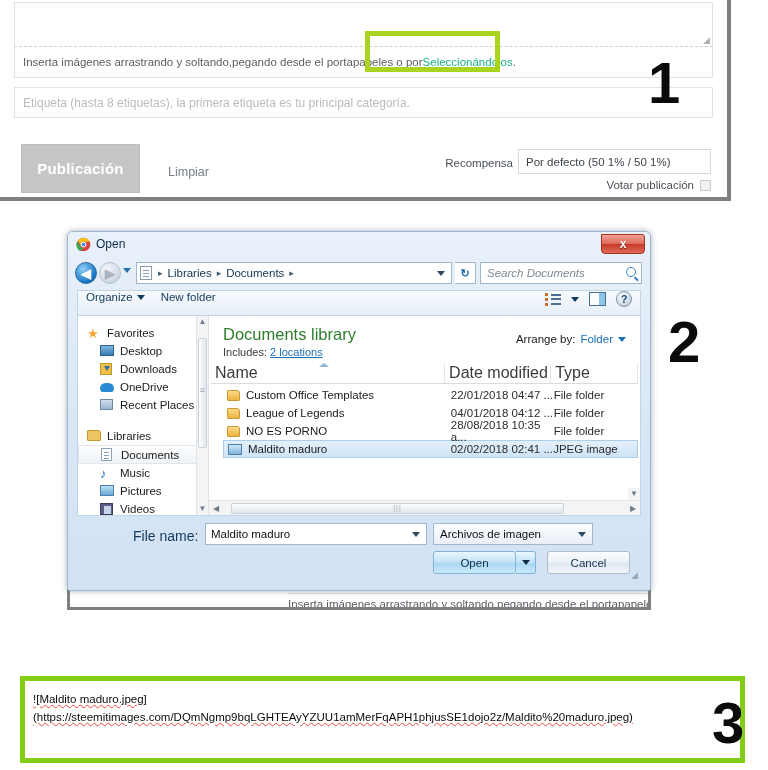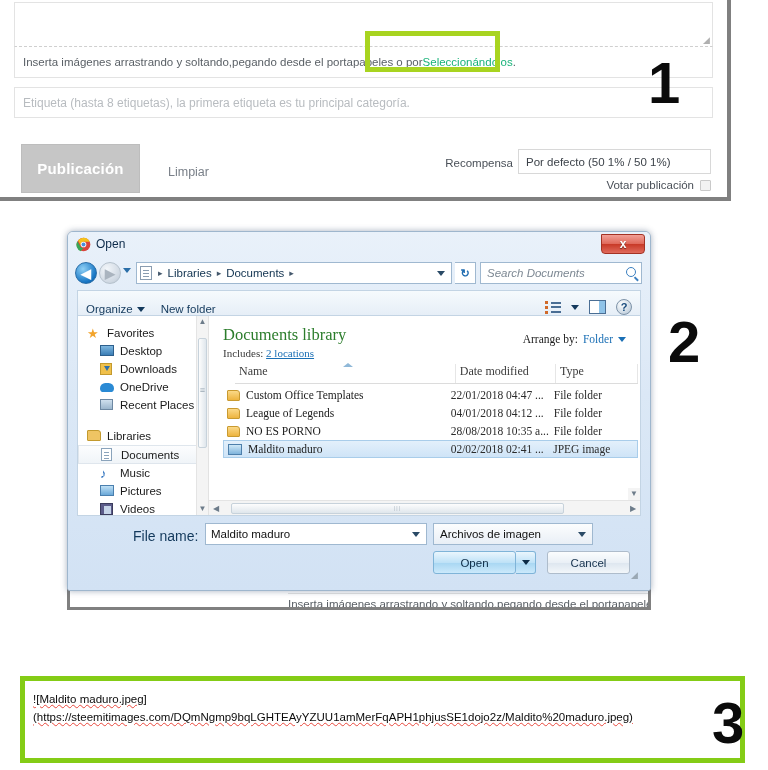--- a/index.html
+++ b/index.html
@@ -213,21 +213,21 @@
   }
   .search-mag:after {
     content:""; position:absolute; right:-4px; bottom:-3px;
     width:5px; height:1.5px; background:#3b7fc0; transform:rotate(45deg);
   }
 
   .toolbar {
     position: absolute; left: 9px; top: 58px; right: 9px; height: 25px;
     background: linear-gradient(180deg,#f6fafd,#e6eef7);
     border: 1px solid #c3d4e4; border-bottom: none;
-    display: flex; align-items: flex-end;
+    display: flex; align-items: flex-start;
   }
   .tb-item {
     font-size: 11.5px; color: #13395c; padding: 0 8px;
     display: flex; align-items: center; gap: 4px;
   }
   .tb-caret {
     width: 0; height: 0;
     border-left: 4px solid transparent; border-right: 4px solid transparent;
     border-top: 5px solid #13395c;
   }
@@ -300,39 +300,39 @@
   .np-scroll .thumb {
     position: absolute; left: 1px; right: 1px; top: 22px; height: 110px;
     background: linear-gradient(90deg,#fdfdfd,#dfe6ec);
     border: 1px solid #c7d2db; border-radius: 2px;
   }
   .np-scroll .thumb:after {
     content:"≡"; position:absolute; left:0; right:0; top:46px;
     text-align:center; font-size:9px; color:#9aa8b4;
   }
 
-  .file-pane { flex: 1; position: relative; background: #fff; overflow: hidden; font-family: Liberation Serif, serif; }
+  .file-pane { flex: 1; position: relative; background: #fff; overflow: hidden; }
   .lib-head { padding: 9px 0 0 14px; }
   .lib-title { font-size: 16.5px; color: #2c7d2c; }
   .lib-sub { font-size: 11px; color: #3a3a3a; margin-top: 2px; }
   .lib-sub a { color: #1a6fb5; }
   .arrange {
     position: absolute; right: 14px; top: 17px;
     font-size: 11.5px; color: #1a1a1a;
     display: flex; align-items: center; gap: 5px;
   }
   .arrange .val { color: #1a6fb5; }
   .arrange .caret {
     width:0;height:0;border-left:4px solid transparent;border-right:4px solid transparent;
     border-top:5px solid #1a6fb5;
   }
   .col-head {
-    position: absolute; left: 26px; right: 2px; top: 48px; height: 20px;
+    position: absolute; left: 2px; right: 2px; top: 48px; height: 20px;
     border-bottom: 1px solid #dcdcdc;
-    display: flex; font-size: 12px; color: #3b3b3b;
+    display: flex; font-size: 16px; color: #3b3b3b;
   }
   .col-head .c { position: relative; border-right: 1px solid #e6e6e6; padding-left: 4px; }
   .col-name { width: 243px; }
   .col-date { width: 110px; }
   .col-type { width: 90px; border-right: none; }
   .sort-mark {
     position: absolute; left: 108px; top: -1px;
     width: 0; height: 0;
     border-left: 5px solid transparent; border-right: 5px solid transparent;
     border-bottom: 4px solid #8fb8d8;

